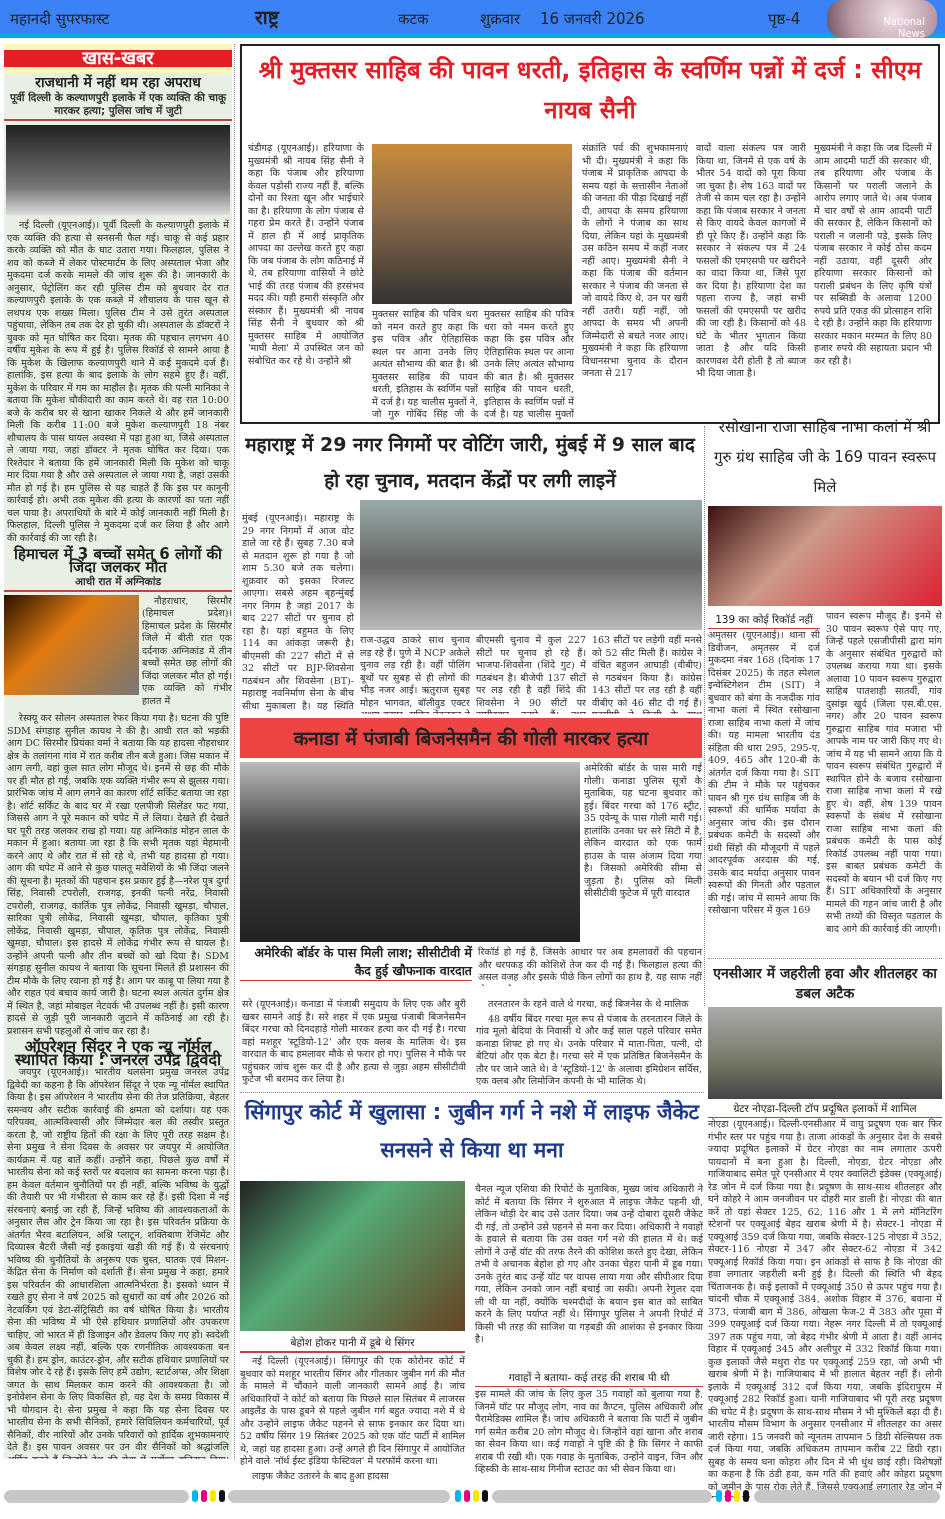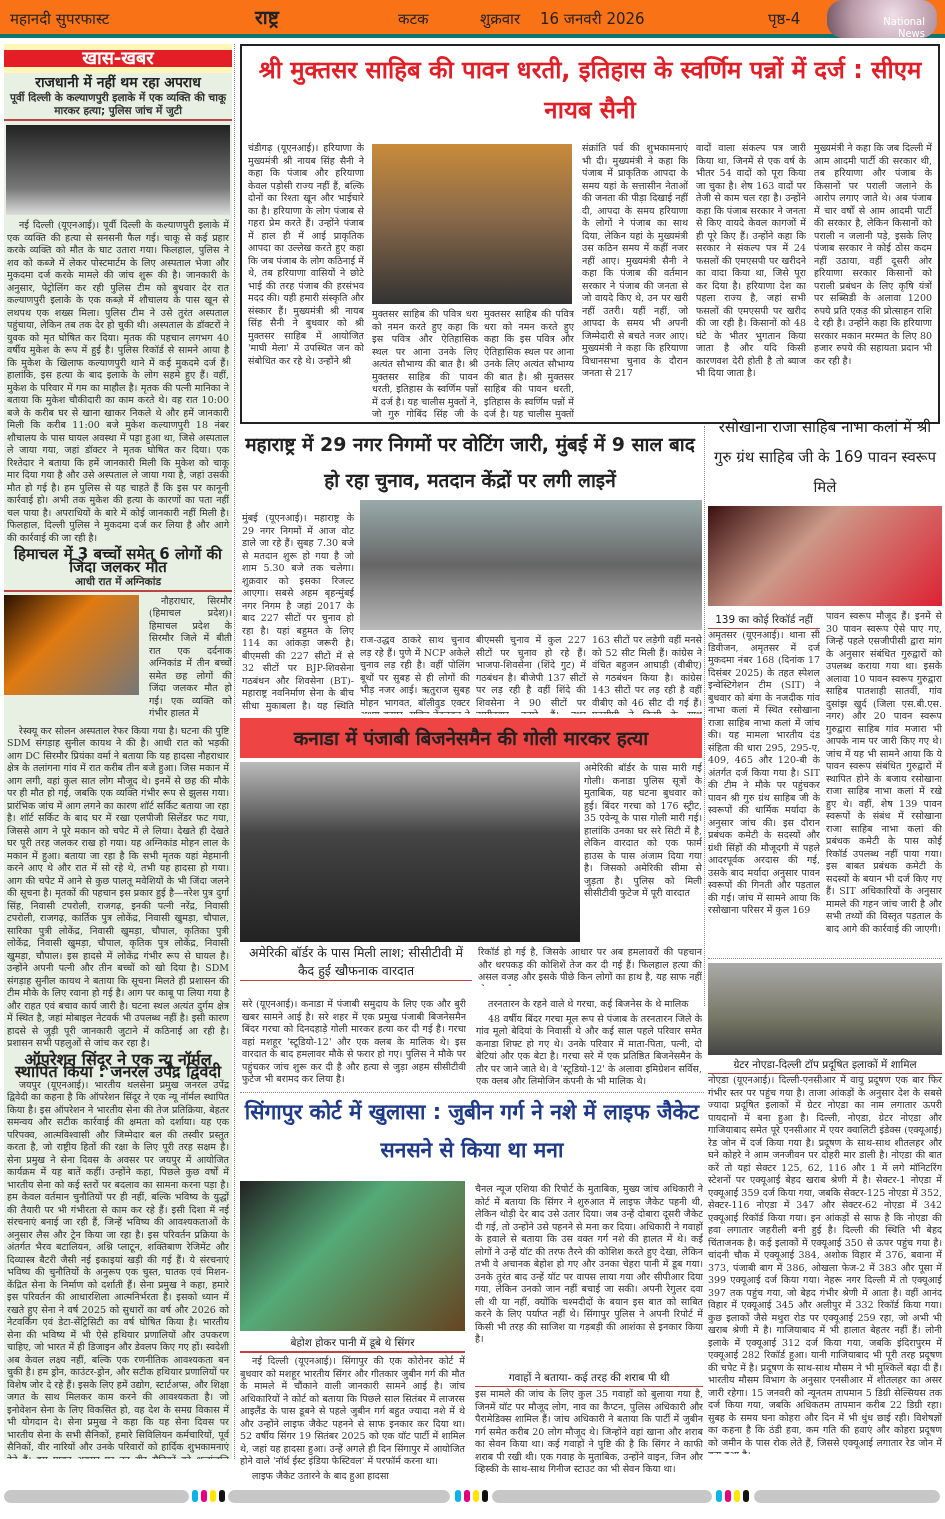--- a/index.html
+++ b/index.html
@@ -1,17 +1,17 @@
 <!DOCTYPE html>
 <html><head>
 <meta charset="utf-8">
 <style>
 *{box-sizing:border-box;margin:0;padding:0}
 body{width:945px;height:1519px;background:#fff;font-family:"DejaVu Serif",serif;color:#222;position:relative;overflow:hidden}
-.mast{position:absolute;left:0;top:0;width:945px;height:38px;background:#f97316;border-bottom:4px solid #0f766e}
+.mast{position:absolute;left:0;top:0;width:945px;height:38px;background:#3b82f6;border-bottom:4px solid #0ea5e9}
 .mast span{position:absolute;top:8px;font-family:"DejaVu Sans",sans-serif;font-size:15px;color:#222}
 .logo{position:absolute;right:8px;top:0;width:110px;height:38px;background:radial-gradient(circle at 60% 40%,#f0dfe8,#b99aa7 60%,#6e5260);border-radius:16px}
 .logo span{position:relative;display:block;text-align:right;padding:8px 12px 0 0;font-size:10px;color:#fff;line-height:12px}
 .col{position:absolute;font-size:9.5px;line-height:12.5px;text-align:justify;color:#333;overflow:hidden}
 .lcol{left:4px;top:44px;width:228px;height:1415px;background:#e8f0e4}
 .vsep{position:absolute;top:44px;width:0;height:1415px;border-left:1px dotted #888}
 .kk{background:#fff6b7;padding:6px 0}
 .kk div{background:#e41e26;color:#fff;text-align:center;font-family:"DejaVu Sans",sans-serif;font-weight:bold;font-size:18px;padding:2px 0}
 .hl{font-family:"DejaVu Sans",sans-serif;font-weight:bold;color:#222;text-align:center}
 .sub{font-family:"DejaVu Sans",sans-serif;text-align:center;font-size:10.5px;font-weight:bold}
@@ -47,21 +47,21 @@
       <div>खास-खबर</div>
     </div>
   <div class="hl" style="font-size:14px;padding:3px 0">राजधानी में नहीं थम रहा अपराध</div>
   <div class="sub" style="border-bottom:2px solid #b44;padding-bottom:3px">पूर्वी दिल्ली के कल्याणपुरी इलाके में एक व्यक्ति की चाकू मारकर हत्या; पुलिस जांच में जुटी</div>
   <div class="img" style="height:90px;margin:4px 2px;background:linear-gradient(180deg,#222,#777 70%,#ddd)"></div>
   <p style="padding:0 3px">नई दिल्ली (यूएनआई)। पूर्वी दिल्ली के कल्याणपुरी इलाके में एक व्यक्ति की हत्या से सनसनी फैल गई। चाकू से कई प्रहार करके व्यक्ति को मौत के घाट उतारा गया। फिलहाल, पुलिस ने शव को कब्जे में लेकर पोस्टमार्टम के लिए अस्पताल भेजा और मुकदमा दर्ज करके मामले की जांच शुरू की है। जानकारी के अनुसार, पेट्रोलिंग कर रही पुलिस टीम को बुधवार देर रात कल्याणपुरी इलाके के एक कब्ज़े में शौचालय के पास खून से लथपथ एक शख्स मिला। पुलिस टीम ने उसे तुरंत अस्पताल पहुंचाया, लेकिन तब तक देर हो चुकी थी। अस्पताल के डॉक्टरों ने युवक को मृत घोषित कर दिया। मृतक की पहचान लगभग 40 वर्षीय मुकेश के रूप में हुई है। पुलिस रिकॉर्ड से सामने आया है कि मुकेश के खिलाफ कल्याणपुरी थाने में कई मुकदमे दर्ज हैं। हालांकि, इस हत्या के बाद इलाके के लोग सहमे हुए हैं। वहीं, मुकेश के परिवार में गम का माहौल है। मृतक की पत्नी मानिका ने बताया कि मुकेश चौकीदारी का काम करते थे। वह रात 10:00 बजे के करीब घर से खाना खाकर निकले थे और हमें जानकारी मिली कि करीब 11:00 बजे मुकेश कल्याणपुरी 18 नंबर शौचालय के पास घायल अवस्था में पड़ा हुआ था, जिसे अस्पताल ले जाया गया, जहां डॉक्टर ने मृतक घोषित कर दिया। एक रिश्तेदार ने बताया कि हमें जानकारी मिली कि मुकेश को चाकू मार दिया गया है और उसे अस्पताल ले जाया गया है, जहां उसकी मौत हो गई है। हम पुलिस से यह चाहते हैं कि इस पर कानूनी कार्रवाई हो। अभी तक मुकेश की हत्या के कारणों का पता नहीं चल पाया है। अपराधियों के बारे में कोई जानकारी नहीं मिली है। फिलहाल, दिल्ली पुलिस ने मुकदमा दर्ज कर लिया है और आगे की कार्रवाई की जा रही है।</p>
   <div class="hl" style="font-size:15px;margin-top:4px">हिमाचल में 3 बच्चों समेत 6 लोगों की जिंदा जलकर मौत</div>
   <div class="sub" style="border-bottom:2px solid #b44;padding:2px 0">आधी रात में अग्निकांड</div>
   <div style="display:flex;margin:3px 0">
     <div class="img" style="width:135px;height:100px;background:linear-gradient(135deg,#2a1200,#e07a10 40%,#777)"></div>
-    <p style="flex:1;padding-left:10px">नौहराधार, सिरमौर (हिमाचल प्रदेश)। हिमाचल प्रदेश के सिरमौर जिले में बीती रात एक दर्दनाक अग्निकांड में तीन बच्चों समेत छह लोगों की जिंदा जलकर मौत हो गई। एक व्यक्ति को गंभीर हालत में</p>
+    <p style="flex:1;padding-left:3px">नौहराधार, सिरमौर (हिमाचल प्रदेश)। हिमाचल प्रदेश के सिरमौर जिले में बीती रात एक दर्दनाक अग्निकांड में तीन बच्चों समेत छह लोगों की जिंदा जलकर मौत हो गई। एक व्यक्ति को गंभीर हालत में</p>
   </div>
   <p style="padding:0 3px">रेस्क्यू कर सोलन अस्पताल रेफर किया गया है। घटना की पुष्टि SDM संगड़ाह सुनील कायथ ने की है। आधी रात को भड़की आग DC सिरमौर प्रियंका वर्मा ने बताया कि यह हादसा नौहराधार क्षेत्र के तलांगना गांव में रात करीब तीन बजे हुआ। जिस मकान में आग लगी, वहां कुल सात लोग मौजूद थे। इनमें से छह की मौके पर ही मौत हो गई, जबकि एक व्यक्ति गंभीर रूप से झुलस गया। प्रारंभिक जांच में आग लगने का कारण शॉर्ट सर्किट बताया जा रहा है। शॉर्ट सर्किट के बाद घर में रखा एलपीजी सिलेंडर फट गया, जिससे आग ने पूरे मकान को चपेट में ले लिया। देखते ही देखते घर पूरी तरह जलकर राख हो गया। यह अग्निकांड मोहन लाल के मकान में हुआ। बताया जा रहा है कि सभी मृतक यहां मेहमानी करने आए थे और रात में सो रहे थे, तभी यह हादसा हो गया। आग की चपेट में आने से कुछ पालतू मवेशियों के भी जिंदा जलने की सूचना है। मृतकों की पहचान इस प्रकार हुई है—नरेश पुत्र दुर्गा सिंह, निवासी टपरोली, राजगढ़, इनकी पत्नी नरेंद्र, निवासी टपरोली, राजगढ़, कार्तिक पुत्र लोकेंद्र, निवासी खुमड़ा, चौपाल, सारिका पुत्री लोकेंद्र, निवासी खुमड़ा, चौपाल, कृतिका पुत्री लोकेंद्र, निवासी खुमड़ा, चौपाल, कृतिक पुत्र लोकेंद्र, निवासी खुमड़ा, चौपाल। इस हादसे में लोकेंद्र गंभीर रूप से घायल है। उन्होंने अपनी पत्नी और तीन बच्चों को खो दिया है। SDM संगड़ाह सुनील कायथ ने बताया कि सूचना मिलते ही प्रशासन की टीम मौके के लिए रवाना हो गई है। आग पर काबू पा लिया गया है और राहत एवं बचाव कार्य जारी है। घटना स्थल अत्यंत दुर्गम क्षेत्र में स्थित है, जहां मोबाइल नेटवर्क भी उपलब्ध नहीं है। इसी कारण हादसे से जुड़ी पूरी जानकारी जुटाने में कठिनाई आ रही है। प्रशासन सभी पहलुओं से जांच कर रहा है।</p>
   <div class="hl" style="font-size:16px;margin-top:4px">ऑपरेशन सिंदूर ने एक न्यू नॉर्मल स्थापित किया : जनरल उपेंद्र द्विवेदी</div>
   <p style="padding:0 3px">जयपुर (यूएनआई)। भारतीय थलसेना प्रमुख जनरल उपेंद्र द्विवेदी का कहना है कि ऑपरेशन सिंदूर ने एक न्यू नॉर्मल स्थापित किया है। इस ऑपरेशन ने भारतीय सेना की तेज प्रतिक्रिया, बेहतर समन्वय और सटीक कार्रवाई की क्षमता को दर्शाया। यह एक परिपक्व, आत्मविश्वासी और जिम्मेदार बल की तस्वीर प्रस्तुत करता है, जो राष्ट्रीय हितों की रक्षा के लिए पूरी तरह सक्षम है। सेना प्रमुख ने सेना दिवस के अवसर पर जयपुर में आयोजित कार्यक्रम में यह बातें कहीं। उन्होंने कहा, पिछले कुछ वर्षों में भारतीय सेना को कई स्तरों पर बदलाव का सामना करना पड़ा है। हम केवल वर्तमान चुनौतियों पर ही नहीं, बल्कि भविष्य के युद्धों की तैयारी पर भी गंभीरता से काम कर रहे हैं। इसी दिशा में नई संरचनाएं बनाई जा रही हैं, जिन्हें भविष्य की आवश्यकताओं के अनुसार लैस और ट्रेन किया जा रहा है। इस परिवर्तन प्रक्रिया के अंतर्गत भैरव बटालियन, अश्नि प्लाटून, शक्तिबाण रेजिमेंट और दिव्यास्त्र बैटरी जैसी नई इकाइयां खड़ी की गई हैं। ये संरचनाएं भविष्य की चुनौतियों के अनुरूप एक चुस्त, घातक एवं मिशन-केंद्रित सेना के निर्माण को दर्शाती हैं। सेना प्रमुख ने कहा, हमारे इस परिवर्तन की आधारशिला आत्मनिर्भरता है। इसको ध्यान में रखते हुए सेना ने वर्ष 2025 को सुधारों का वर्ष और 2026 को नेटवर्किंग एवं डेटा-सेंट्रिसिटी का वर्ष घोषित किया है। भारतीय सेना की भविष्य में भी ऐसे हथियार प्रणालियों और उपकरण चाहिए, जो भारत में ही डिजाइन और डेवलप किए गए हों। स्वदेशी अब केवल लक्ष्य नहीं, बल्कि एक रणनीतिक आवश्यकता बन चुकी है। हम ड्रोन, काउंटर-ड्रोन, और सटीक हथियार प्रणालियों पर विशेष जोर दे रहे हैं। इसके लिए हमें उद्योग, स्टार्टअप्स, और शिक्षा जगत के साथ मिलकर काम करने की आवश्यकता है। जो इनोवेशन सेना के लिए विकसित हो, वह देश के समग्र विकास में भी योगदान दे। सेना प्रमुख ने कहा कि यह सेना दिवस पर भारतीय सेना के सभी सैनिकों, हमारे सिविलियन कर्मचारियों, पूर्व सैनिकों, वीर नारियों और उनके परिवारों को हार्दिक शुभकामनाएं देते हैं। इस पावन अवसर पर उन वीर सैनिकों को श्रद्धांजलि अर्पित करते हैं जिन्होंने देश की सेवा में सर्वोच्च बलिदान दिया। उन्होंने राजस्थान सरकार और जयपुर के नागरिकों का दिल से धन्यवाद किया। सेना प्रमुख के मुताबिक, जयपुर में सेना दिवस का आयोजन सेना को नागरिकों के और करीब लाने का प्रयास है।</p>
 </div>
 <div class="vsep" style="left:234px"></div>
 
 <div class="box" style="left:240px;top:44px;width:700px;height:380px">
   <div class="redhead" style="font-size:24px;line-height:40px;padding:4px 10px">श्री मुक्तसर साहिब की पावन धरती, इतिहास के स्वर्णिम पन्नों में दर्ज : सीएम नायब सैनी</div>
   <div class="col" style="left:6px;top:96px;width:116px;height:278px">चंडीगढ़ (यूएनआई)। हरियाणा के मुख्यमंत्री श्री नायब सिंह सैनी ने कहा कि पंजाब और हरियाणा केवल पड़ोसी राज्य नहीं हैं, बल्कि दोनों का रिश्ता खून और भाईचारे का है। हरियाणा के लोग पंजाब से गहरा प्रेम करते हैं। उन्होंने पंजाब में हाल ही में आई प्राकृतिक आपदा का उल्लेख करते हुए कहा कि जब पंजाब के लोग कठिनाई में थे, तब हरियाणा वासियों ने छोटे भाई की तरह पंजाब की हरसंभव मदद की। यही हमारी संस्कृति और संस्कार हैं। मुख्यमंत्री श्री नायब सिंह सैनी ने बुधवार को श्री मुक्तसर साहिब में आयोजित 'माघी मेला' में उपस्थित जन को संबोधित कर रहे थे। उन्होंने श्री</div>
@@ -81,21 +81,21 @@
 <div class="col" style="left:360px;top:634px;width:110px;height:80px">राज-उद्धव ठाकरे साथ चुनाव लड़ रहे हैं। पुणे में NCP अकेले चुनाव लड़ रही है। वहीं पोलिंग बूथों पर सुबह से ही लोगों की भीड़ नजर आई। ऋतुराज सुबह मोहन भागवत, बॉलीवुड एक्टर अक्षय कुमार, सचिन तेंदुलकर ने वोट डाला। सभी ने जनता से वोट डालने की अपील की।</div>
 <div class="col" style="left:476px;top:634px;width:110px;height:80px">बीएमसी चुनाव में कुल 227 सीटों पर चुनाव हो रहे हैं। भाजपा-शिवसेना (शिंदे गुट) में गठबंधन है। बीजेपी 137 सीटों पर लड़ रही है वहीं शिंदे की शिवसेना ने 90 सीटों पर उम्मीदवार उतारे हैं। उधर शिवसेना यूबीटी ने मनसे के साथ अलायंस किया है। यूबीटी जहां</div>
 <div class="col" style="left:592px;top:634px;width:110px;height:80px">163 सीटों पर लड़ेगी वहीं मनसे को 52 सीट मिली हैं। कांग्रेस ने वंचित बहुजन आघाड़ी (वीबीए) से गठबंधन किया है। कांग्रेस 143 सीटों पर लड़ रही है वहीं वीबीए को 46 सीट दी गई हैं। एनसीपी ने किसी के साथ गठबंधन नहीं मिलाया। अजित गुट यहां पे पार्टी 94 सीटों पर लड़ेगी।</div>
 <div class="vsep" style="left:704px;top:426px;height:580px"></div>
 
 <div style="position:absolute;left:240px;top:718px;width:462px;height:40px;background:#ef4444">
   <div class="hl" style="font-size:19px;line-height:40px">कनाडा में पंजाबी बिजनेसमैन की गोली मारकर हत्या</div>
 </div>
 <div class="img" style="position:absolute;left:240px;top:762px;width:340px;height:180px;background:linear-gradient(180deg,#bbb,#444 40%,#222)"></div>
 <div class="col" style="left:584px;top:762px;width:118px;height:180px">अमेरिकी बॉर्डर के पास मारी गई गोली। कनाडा पुलिस सूत्रों के मुताबिक, यह घटना बुधवार को हुई। बिंदर गरचा को 176 स्ट्रीट, 35 एवेन्यू के पास गोली मारी गई। हालांकि उनका घर सरे सिटी में है, लेकिन वारदात को एक फार्म हाउस के पास अंजाम दिया गया है। जिसको अमेरिकी सीमा से जुड़ता है। पुलिस को मिली सीसीटीवी फुटेज में पूरी वारदात</div>
-<div class="hl" style="position:absolute;left:240px;top:944px;width:232px;font-size:12.5px;text-align:center;font-weight:normal;border-bottom:1.5px solid #b44;line-height:18px">अमेरिकी बॉर्डर के पास मिली लाश; सीसीटीवी में कैद हुई खौफनाक वारदात</div>
+<div class="hl" style="position:absolute;left:240px;top:944px;width:232px;font-size:12.5px;text-align:right;font-weight:bold;border-bottom:1.5px solid #b44;line-height:18px">अमेरिकी बॉर्डर के पास मिली लाश; सीसीटीवी में कैद हुई खौफनाक वारदात</div>
 <div class="col" style="left:478px;top:946px;width:224px;height:40px">रिकॉर्ड हो गई है, जिसके आधार पर अब हमलावरों की पहचान और धरपकड़ की कोशिशें तेज कर दी गई हैं। फिलहाल हत्या की असल वजह और इसके पीछे किन लोगों का हाथ है, यह साफ नहीं हो पाया है।</div>
 <div class="col" style="left:242px;top:998px;width:224px;height:90px">सरे (यूएनआई)। कनाडा में पंजाबी समुदाय के लिए एक और बुरी खबर सामने आई है। सरे शहर में एक प्रमुख पंजाबी बिजनेसमैन बिंदर गरचा को दिनदहाड़े गोली मारकर हत्या कर दी गई है। गरचा वहां मशहूर 'स्टूडियो-12' और एक क्लब के मालिक थे। इस वारदात के बाद हमलावर मौके से फरार हो गए। पुलिस ने मौके पर पहुंचकर जांच शुरू कर दी है और हत्या से जुड़ा अहम सीसीटीवी फुटेज भी बरामद कर लिया है।</div>
 <div class="col" style="left:476px;top:998px;width:226px;height:90px">
     <p>तरनतारन के रहने वाले थे गरचा, कई बिजनेस के थे मालिक</p>
     <p>48 वर्षीय बिंदर गरचा मूल रूप से पंजाब के तरनतारन जिले के गांव मूलो बेदियां के निवासी थे और कई साल पहले परिवार समेत कनाडा शिफ्ट हो गए थे। उनके परिवार में माता-पिता, पत्नी, दो बेटियां और एक बेटा है। गरचा सरे में एक प्रतिष्ठित बिजनेसमैन के तौर पर जाने जाते थे। वे 'स्टूडियो-12' के अलावा इमिग्रेशन सर्विस, एक क्लब और लिमोजिन कंपनी के भी मालिक थे।</p>
   </div>
 
 <div class="box" style="left:240px;top:1092px;width:464px;height:395px;border:none;border-top:1px dotted #888">
   <div class="bluehead" style="font-size:21px;line-height:38px">सिंगापुर कोर्ट में खुलासा : जुबीन गर्ग ने नशे में लाइफ जैकेट सनसने से किया था मना</div>
   <div class="img" style="position:absolute;left:0;top:88px;width:225px;height:150px;background:linear-gradient(135deg,#222,#5a7 40%,#642)"></div>
@@ -115,20 +115,21 @@
   <div style="display:flex;gap:6px;margin-top:4px">
     <div style="width:112px">
       <div class="cap" style="border-width:1px">139 का कोई रिकॉर्ड नहीं</div>
       <div class="col" style="position:relative;height:330px">अमृतसर (यूएनआई)। थाना सी डिवीजन, अमृतसर में दर्ज मुकदमा नंबर 168 (दिनांक 17 दिसंबर 2025) के तहत स्पेशल इन्वेस्टिगेशन टीम (SIT) ने बुधवार को बंगा के नजदीक गांव नाभा कलां में स्थित रसोखाना राजा साहिब नाभा कलां में जांच की। यह मामला भारतीय दंड संहिता की धारा 295, 295-ए, 409, 465 और 120-बी के अंतर्गत दर्ज किया गया है। SIT की टीम ने मौके पर पहुंचकर पावन श्री गुरु ग्रंथ साहिब जी के स्वरूपों की धार्मिक मर्यादा के अनुसार जांच की। इस दौरान प्रबंधक कमेटी के सदस्यों और ग्रंथी सिंहों की मौजूदगी में पहले आदरपूर्वक अरदास की गई, उसके बाद मर्यादा अनुसार पावन स्वरूपों की गिनती और पड़ताल की गई। जांच में सामने आया कि रसोखाना परिसर में कुल 169</div>
     </div>
     <div class="col" style="position:relative;width:116px;height:350px">पावन स्वरूप मौजूद हैं। इनमें से 30 पावन स्वरूप ऐसे पाए गए, जिन्हें पहले एसजीपीसी द्वारा मांग के अनुसार संबंधित गुरुद्वारों को उपलब्ध कराया गया था। इसके अलावा 10 पावन स्वरूप गुरुद्वारा साहिब पातशाही सातवीं, गांव दुसांझ खुर्द (जिला एस.बी.एस. नगर) और 20 पावन स्वरूप गुरुद्वारा साहिब गांव मजारा भी आपके नाम पर जारी किए गए थे। जांच में यह भी सामने आया कि ये पावन स्वरूप संबंधित गुरुद्वारों में स्थापित होने के बजाय रसोखाना राजा साहिब नाभा कलां में रखे हुए थे। वहीं, शेष 139 पावन स्वरूपों के संबंध में रसोखाना राजा साहिब नाभा कलां की प्रबंधक कमेटी के पास कोई रिकॉर्ड उपलब्ध नहीं पाया गया। इस बाबत प्रबंधक कमेटी के सदस्यों के बयान भी दर्ज किए गए हैं। SIT अधिकारियों के अनुसार मामले की गहन जांच जारी है और सभी तथ्यों की विस्तृत पड़ताल के बाद आगे की कार्रवाई की जाएगी।</div>
   </div>
 </div>
 
 <div style="position:absolute;left:708px;top:958px;width:234px;border-top:1px dotted #888">
+  <div class="hl" style="font-size:14px;line-height:20px;padding-top:4px">एनसीआर में जहरीली हवा और शीतलहर का डबल अटैक</div>
   <div class="img" style="height:92px;margin-top:4px;background:linear-gradient(180deg,#aaa,#776 60%,#444)"></div>
   <div class="cap" style="border-width:1px">ग्रेटर नोएडा-दिल्ली टॉप प्रदूषित इलाकों में शामिल</div>
   <div class="col" style="position:relative;height:380px;background:#fff">नोएडा (यूएनआई)। दिल्ली-एनसीआर में वायु प्रदूषण एक बार फिर गंभीर स्तर पर पहुंच गया है। ताजा आंकड़ों के अनुसार देश के सबसे ज्यादा प्रदूषित इलाकों में ग्रेटर नोएडा का नाम लगातार ऊपरी पायदानों में बना हुआ है। दिल्ली, नोएडा, ग्रेटर नोएडा और गाजियाबाद समेत पूरे एनसीआर में एयर क्वालिटी इंडेक्स (एक्यूआई) रेड जोन में दर्ज किया गया है। प्रदूषण के साथ-साथ शीतलहर और घने कोहरे ने आम जनजीवन पर दोहरी मार डाली है। नोएडा की बात करें तो यहां सेक्टर 125, 62, 116 और 1 में लगे मॉनिटरिंग स्टेशनों पर एक्यूआई बेहद खराब श्रेणी में है। सेक्टर-1 नोएडा में एक्यूआई 359 दर्ज किया गया, जबकि सेक्टर-125 नोएडा में 352, सेक्टर-116 नोएडा में 347 और सेक्टर-62 नोएडा में 342 एक्यूआई रिकॉर्ड किया गया। इन आंकड़ों से साफ है कि नोएडा की हवा लगातार जहरीली बनी हुई है। दिल्ली की स्थिति भी बेहद चिंताजनक है। कई इलाकों में एक्यूआई 350 से ऊपर पहुंच गया है। चांदनी चौक में एक्यूआई 384, अशोक विहार में 376, बवाना में 373, पंजाबी बाग में 386, ओखला फेज-2 में 383 और पूसा में 399 एक्यूआई दर्ज किया गया। नेहरू नगर दिल्ली में तो एक्यूआई 397 तक पहुंच गया, जो बेहद गंभीर श्रेणी में आता है। वहीं आनंद विहार में एक्यूआई 345 और अलीपुर में 332 रिकॉर्ड किया गया। कुछ इलाकों जैसे मथुरा रोड पर एक्यूआई 259 रहा, जो अभी भी खराब श्रेणी में है। गाजियाबाद में भी हालात बेहतर नहीं हैं। लोनी इलाके में एक्यूआई 312 दर्ज किया गया, जबकि इंदिरापुरम में एक्यूआई 282 रिकॉर्ड हुआ। यानी गाजियाबाद भी पूरी तरह प्रदूषण की चपेट में है। प्रदूषण के साथ-साथ मौसम ने भी मुश्किलें बढ़ा दी हैं। भारतीय मौसम विभाग के अनुसार एनसीआर में शीतलहर का असर जारी रहेगा। 15 जनवरी को न्यूनतम तापमान 5 डिग्री सेल्सियस तक दर्ज किया गया, जबकि अधिकतम तापमान करीब 22 डिग्री रहा। सुबह के समय घना कोहरा और दिन में भी धुंध छाई रही। विशेषज्ञों का कहना है कि ठंडी हवा, कम गति की हवाएं और कोहरा प्रदूषण को जमीन के पास रोक लेते हैं, जिससे एक्यूआई लगातार रेड जोन में बना हुआ है।</div>
 </div>
 
 <div class="footer">
   <div class="bar" style="left:4px;width:185px"></div>
   <div class="dots" style="left:192px">
       <i style="background:#0bb3e8"></i>
       <i style="background:#e6007e"></i>

